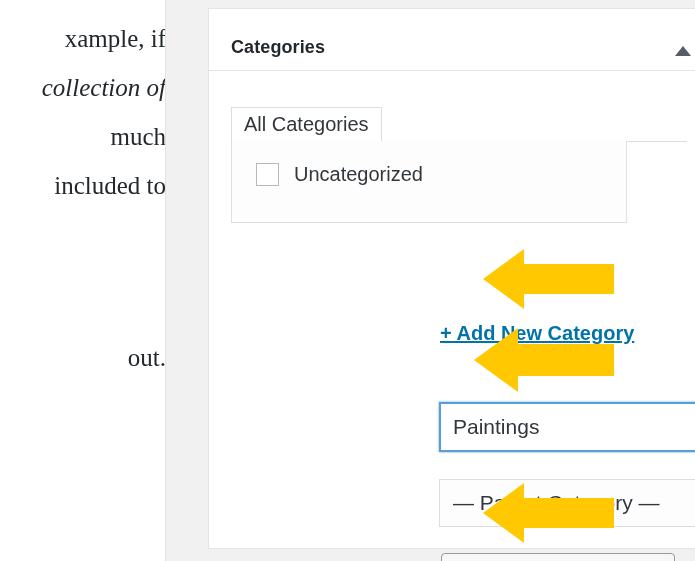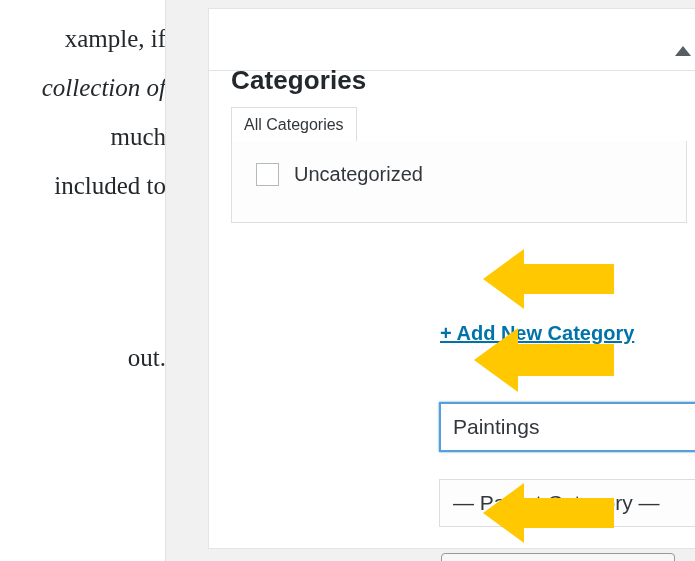--- a/index.html
+++ b/index.html
@@ -79,25 +79,24 @@
   #metabox-header {
     position: relative;
     height: 62px;
     border-bottom: 1px solid #e2e4e7;
     box-sizing: border-box;
   }
   #metabox-title {
     position: absolute;
     left: 22px;
     top: 28px;
-    font-size: 26px;
+    font-size: 18px;
     font-weight: 600;
     color: #23282d;
     letter-spacing: 0.1px;
-    margin-top: 28px;
   }
   #collapse-toggle {
     position: absolute;
     right: 12px;
     top: 30px;
     width: 24px;
     height: 24px;
     cursor: pointer;
   }
   #collapse-toggle svg { display: block; }
@@ -116,21 +115,21 @@
     width: 456px;
     border-bottom: 1px solid #ddd;
     box-sizing: border-box;
   }
   .cat-tab {
     position: absolute;
     top: 0;
     height: 35px;
     line-height: 33px;
     padding: 0 12px;
-    font-size: 16px;
+    font-size: 20px;
     box-sizing: border-box;
     white-space: nowrap;
     cursor: pointer;
   }
   .cat-tab.active {
     left: 0;
     color: #32373c;
     background: #ffffff;
     border: 1px solid #ddd;
     border-bottom: 1px solid #ffffff;
@@ -139,21 +138,21 @@
     left: 165px;
     color: #0073aa;
     border: 1px solid transparent;
   }
 
   
   #category-list {
     position: absolute;
     left: 22px;
     top: 70px;
-    width: 456px;
+    width: 396px;
     height: 82px;
     background: #fdfdfd;
     border: 1px solid #dfdfdf;
     border-top: none;
     box-sizing: border-box;
     overflow: hidden;
   }
   .category-item {
     position: absolute;
     left: 24px;

